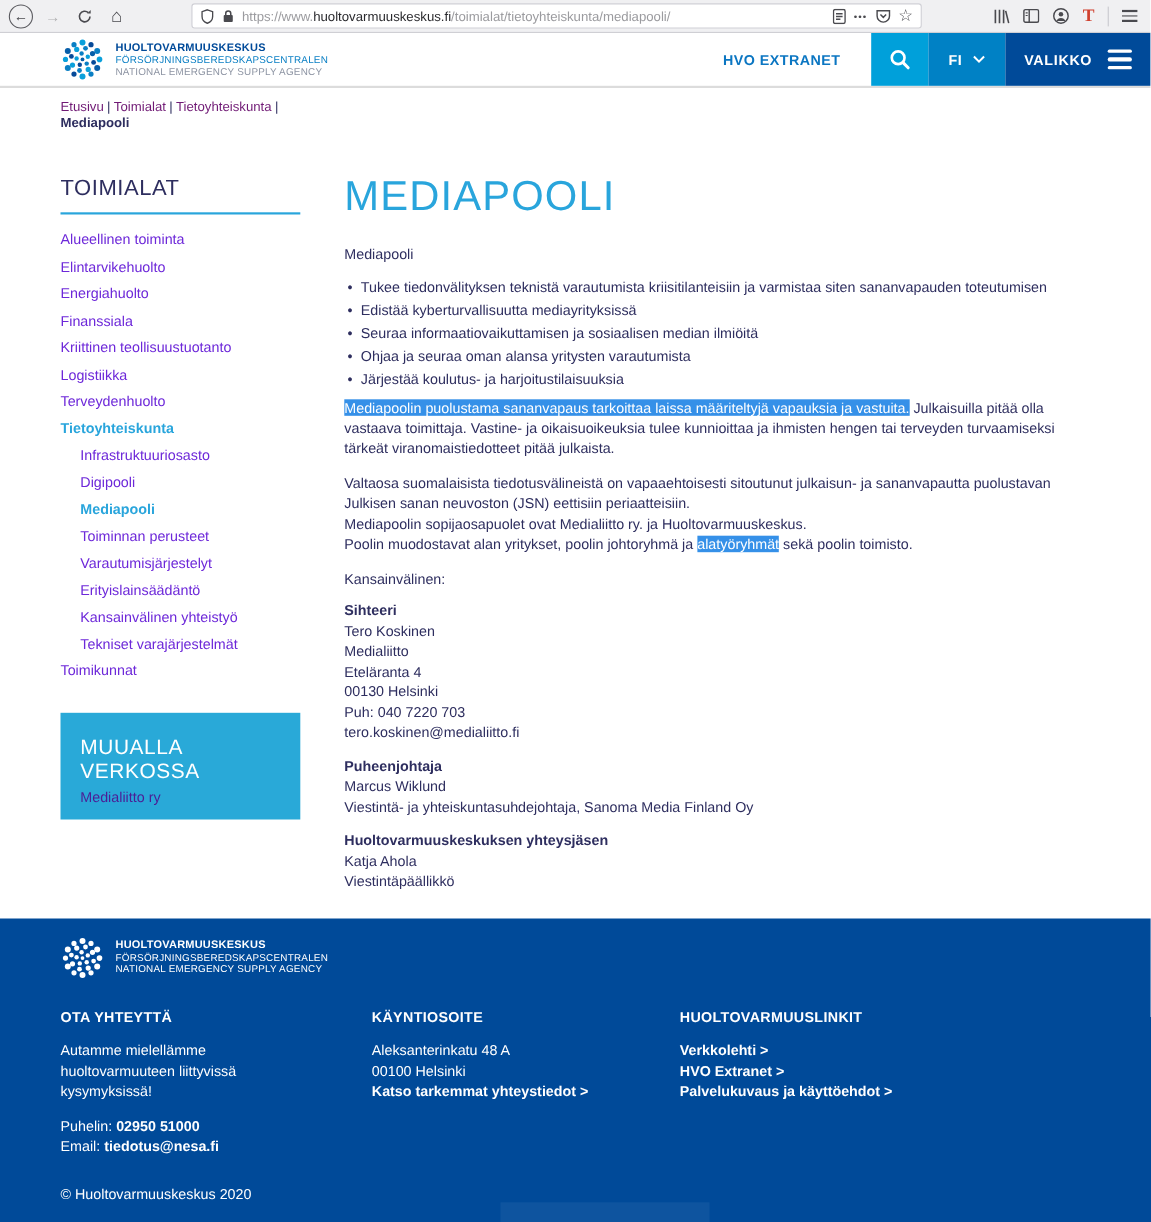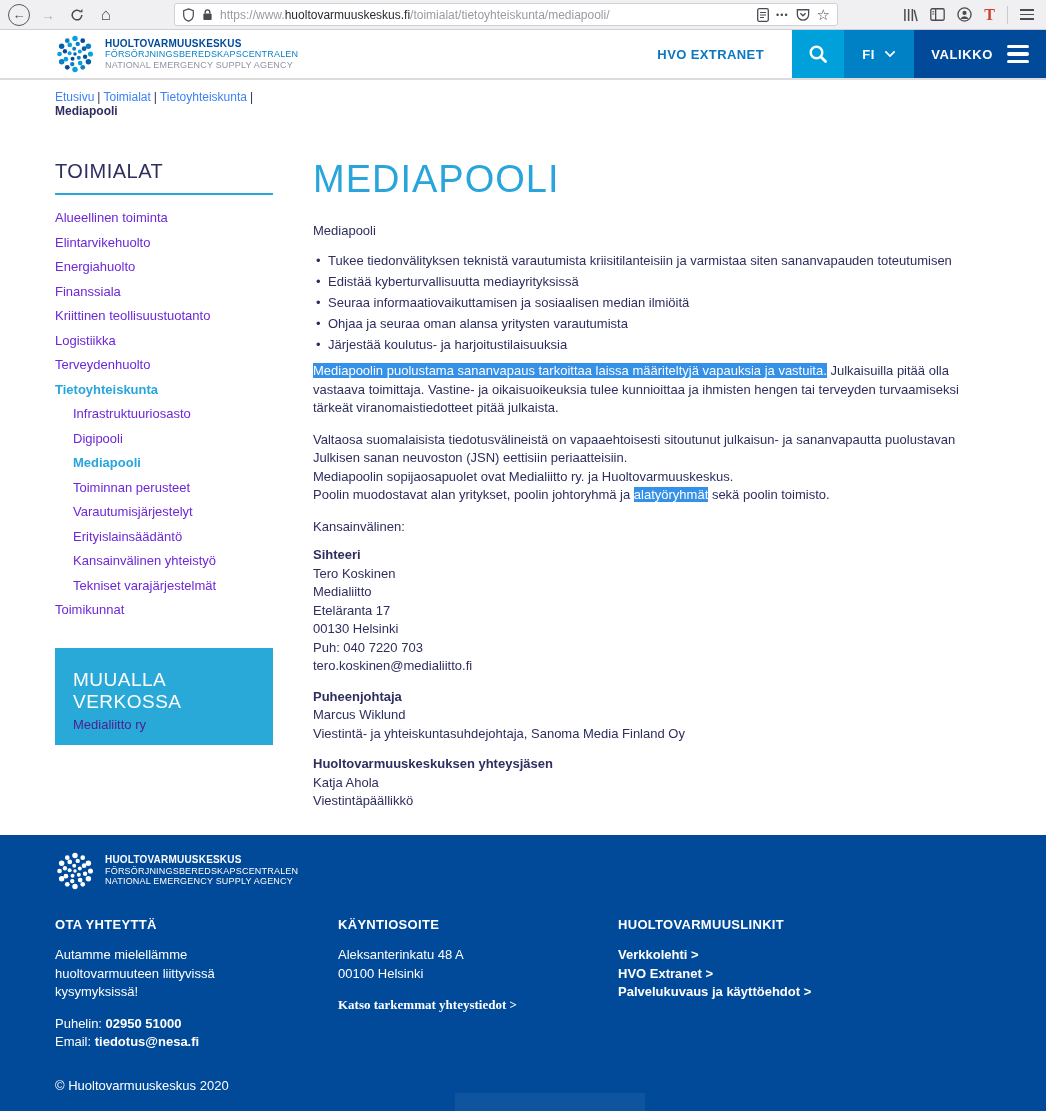--- a/index.html
+++ b/index.html
@@ -39,21 +39,21 @@
   .hbtn { display:flex; align-items:center; justify-content:center; color:#fff;
     font-weight:bold; font-size:13px; letter-spacing:.4px; }
   .search-btn { width:52px; background:#00a0da; }
   .lang-btn  { width:70px; background:#0081c5; gap:9px; }
   .menu-btn  { width:132px; background:#004a99; gap:14px; letter-spacing:.6px; }
   .hamburger-white { display:flex; flex-direction:column; gap:4px; }
   .hamburger-white i { display:block; width:22px; height:3.4px; background:#fff; border-radius:2px; }
 
   
   .breadcrumb { margin:10px 0 0 55px; font-size:12px; line-height:14px; width:260px; }
-  .breadcrumb a { color:#3b82f6; text-decoration:none; }
+  .breadcrumb a { color:#701a75; text-decoration:none; }
   .breadcrumb .sep { margin:0 3px; }
   .crumb-current { font-weight:bold; }
 
   
   .page-body { display:flex; margin:42px 0 0 55px; }
   .sidebar { width:218px; flex:none; }
   .main { width:680px; margin-left:40px; }
 
   
   .side-title { font-size:20px; font-weight:400; letter-spacing:.5px; color:#2e2e5f;
@@ -89,21 +89,21 @@
   .f-logo-wrap { display:flex; align-items:center; gap:10px; margin-bottom:26px; }
   .f-logo-text div { line-height:10.5px; letter-spacing:.2px; font-size:9px; color:#fff; }
   .f-logo-text .f-l1 { font-size:10px; font-weight:bold; }
   .f-cols { display:flex; }
   .f-col1 { width:283px; } .f-col2 { width:280px; } .f-col3 { width:340px; }
   .f-head { font-size:13px; font-weight:bold; letter-spacing:.3px; margin-bottom:14px; }
   .f-text { font-size:13px; line-height:18.5px; }
   .f-msg { width:215px; margin-bottom:13px; }
   .f-line .b { font-weight:bold; }
   .f-link { display:block; color:#fff; font-weight:bold; font-size:13px; line-height:18.5px; text-decoration:none; }
-  .f-cta { margin-top:13px;font-family:Liberation Serif, serif; }
+  .f-cta { margin-top:0; }
   .f-addr { margin-bottom:0; }
   .f-copy { position:absolute; left:55px; bottom:18px; font-size:13px; }
   .bottom-widget { position:absolute; left:455px; bottom:0; width:190px; height:18px; background:#0e549f; }
 
   svg { display:block; }
 </style>
 </head>
 <body>
 
 <div class="browser">
@@ -277,21 +277,21 @@
       <span>Poolin muodostavat alan yritykset, poolin johtoryhmä ja </span><span class="selected">alatyöryhmät</span><span> sekä poolin toimisto.</span></p>
     <p class="contacts-label">Kansainvälinen:</p>
     <div>
 
     <div class="contact">
           <div class="contact-title">Sihteeri</div>
           <div>
 
           <div class="contact-line">Tero Koskinen</div>
             <div class="contact-line">Medialiitto</div>
-            <div class="contact-line">Eteläranta 17</div>
+            <div class="contact-line">Eteläranta 4</div>
             <div class="contact-line">00130 Helsinki</div>
             <div class="contact-line">Puh: 040 7220 703</div>
             <div class="contact-line">tero.koskinen@medialiitto.fi</div>
           </div>
         </div>
         <div class="contact">
           <div class="contact-title">Puheenjohtaja</div>
           <div>
 
           <div class="contact-line">Marcus Wiklund</div>

